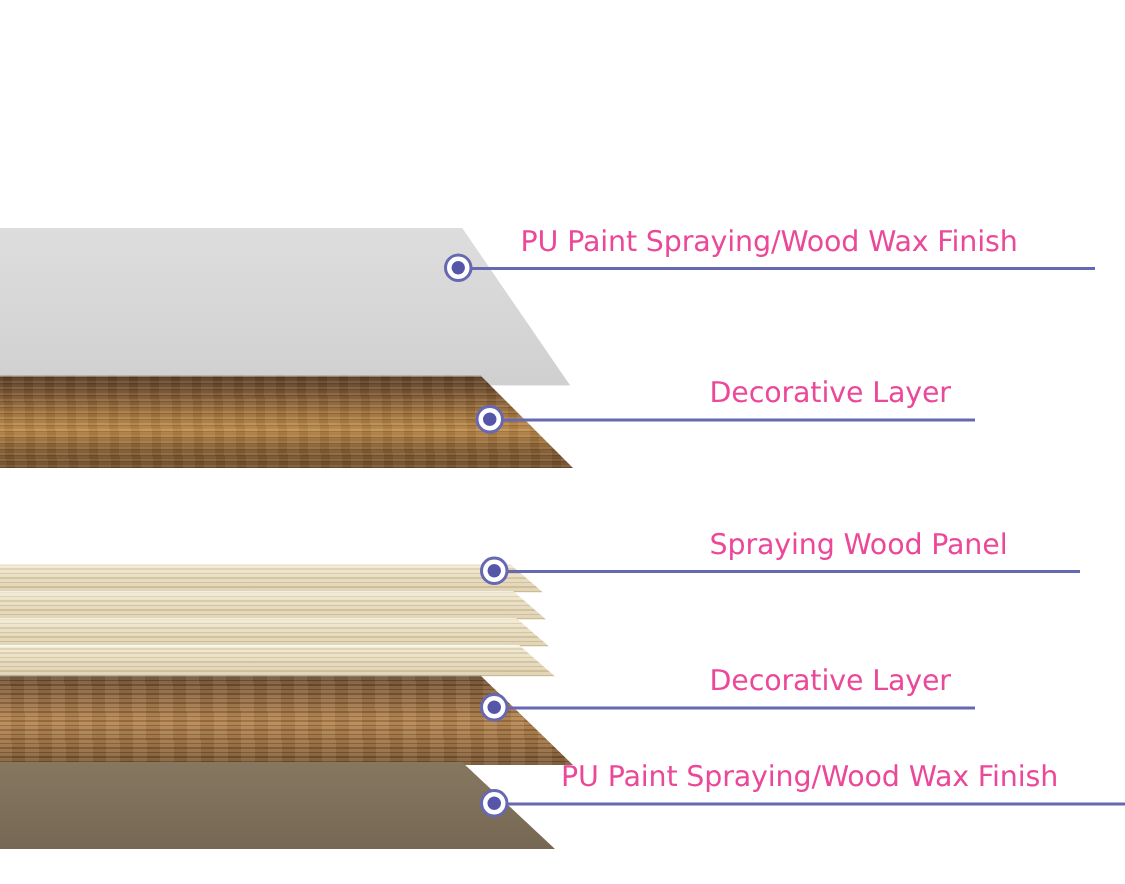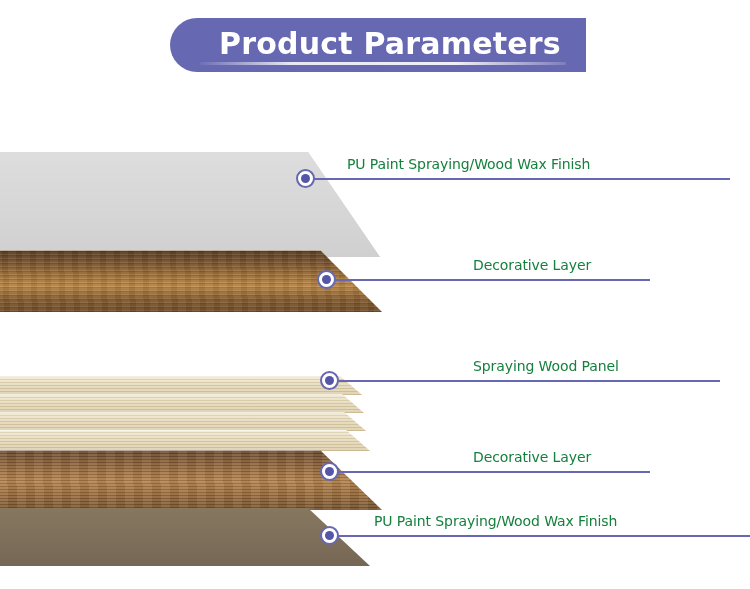--- a/index.html
+++ b/index.html
@@ -143,36 +143,32 @@
     left: 3px;
     top: 3px;
     width: 9px;
     height: 9px;
     border-radius: 50%;
     background: #5556a8;
   }
   .callout-label {
     position: absolute;
     bottom: 6px;
-    color: #15803d;
-    font-size: 14px;
+    color: #ec4899;
+    font-size: 19px;
     font-family: "DejaVu Sans", sans-serif;
     white-space: nowrap;
     letter-spacing: -0.1px;
   }
 </style>
 </head>
 <body>
 
 <div id="page">
 
-  <div id="title-banner">
-    <div id="title-text">Product Parameters</div>
-    <div id="title-underline"></div>
-  </div>
 
   <div id="stack">
 
     <div class="slab" style="top:152px; width:400px; height:110px;
                 clip-path: polygon(0 0, 318px 0, 390px 105px, 0 105px);
                 background:#d7d7d7;
                 background-image: linear-gradient(180deg,#dddddd 0%,#d6d6d6 55%,#cfcfcf 100%);"></div>
 
     <div class="slab grain-dark edge-hi" style="top:250px; width:400px; height:66px;
                 clip-path: polygon(0 0, 330px 0, 392px 62px, 0 62px);"></div>

